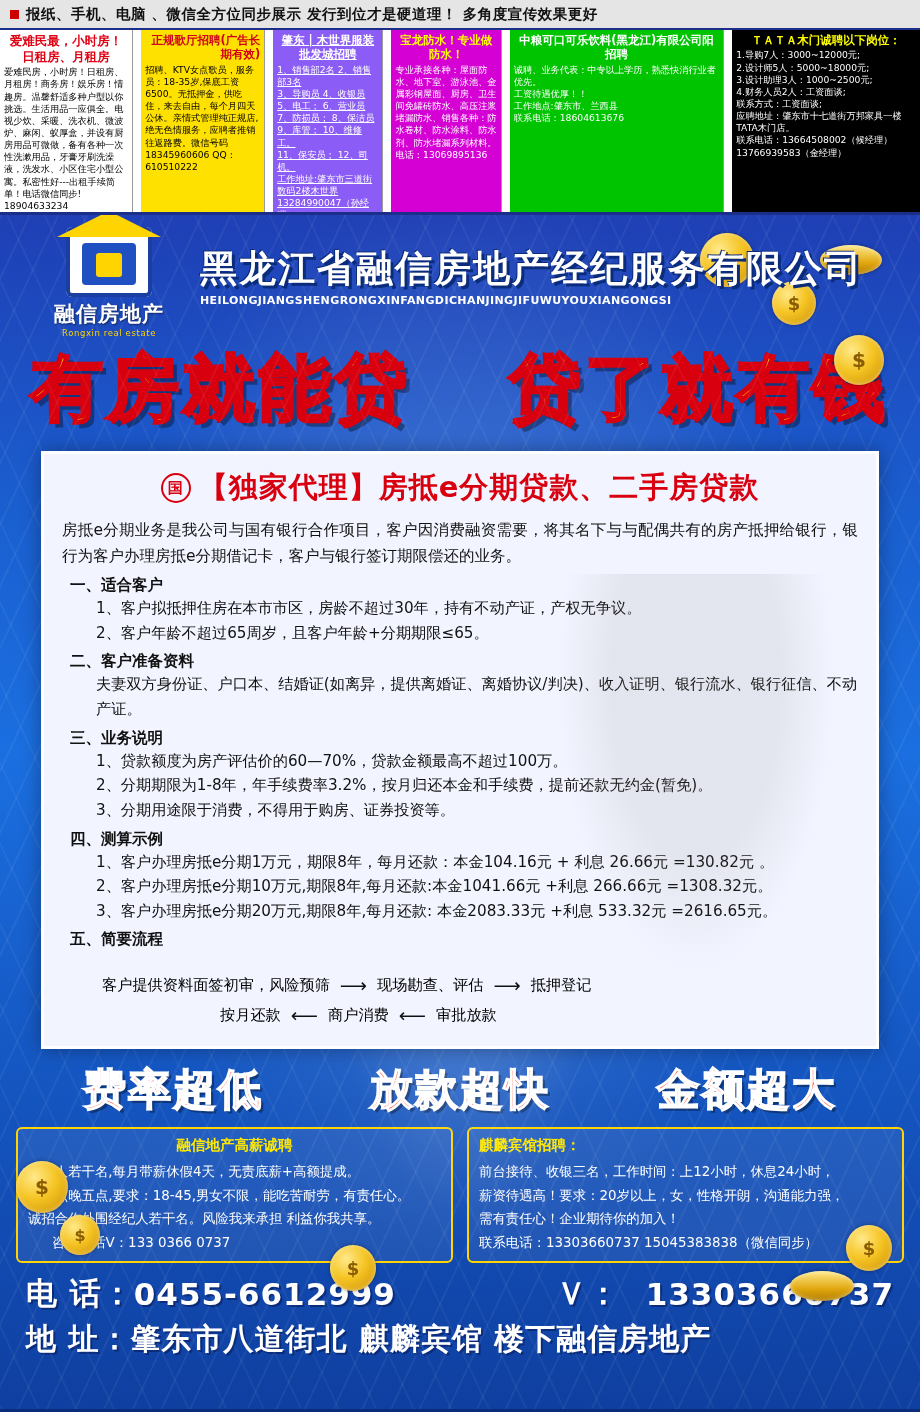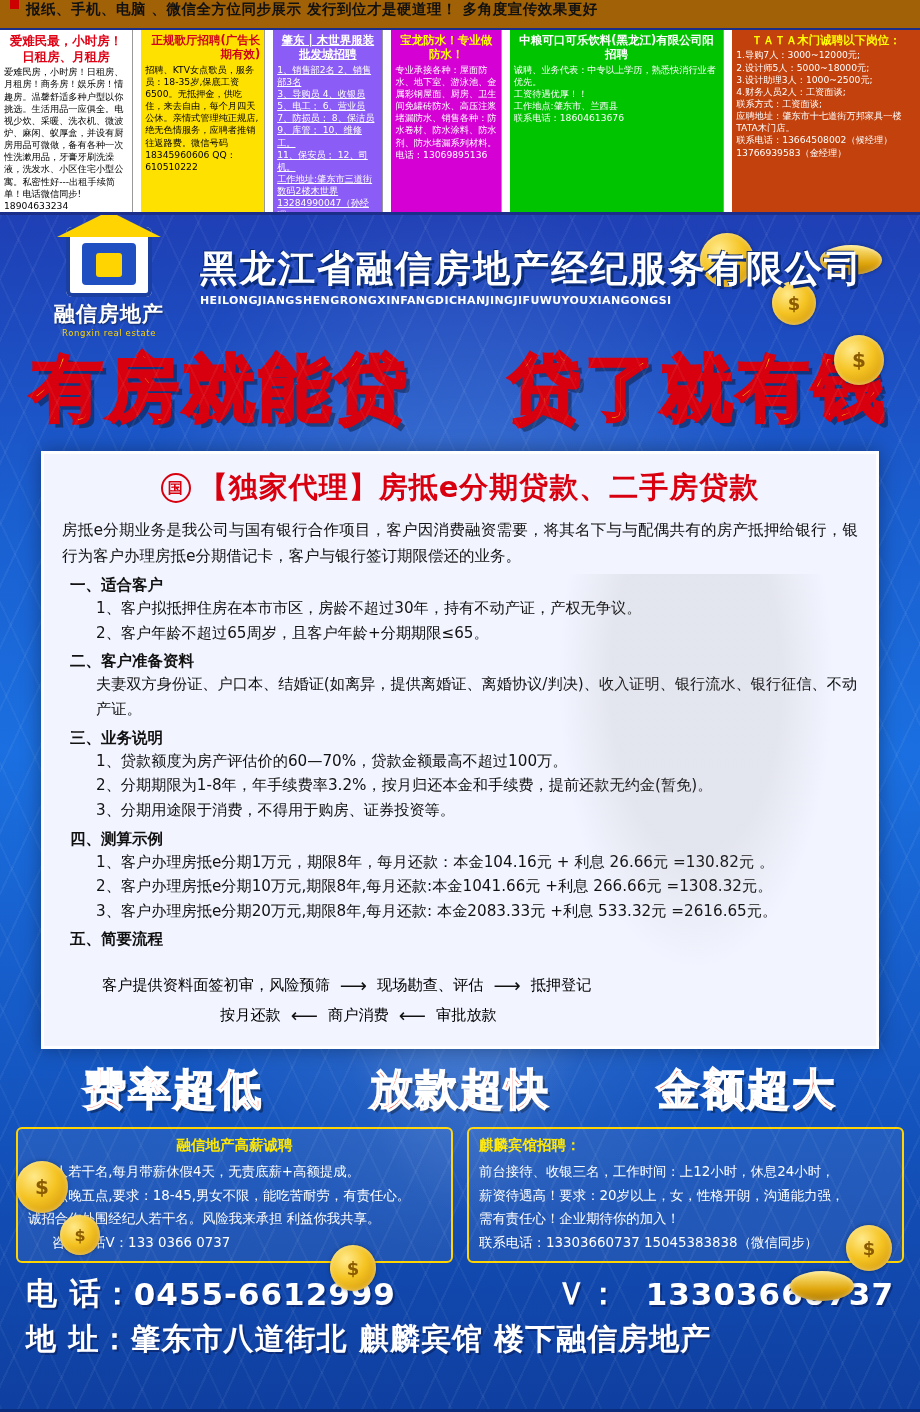--- a/index.html
+++ b/index.html
@@ -7,21 +7,21 @@
     width: 920px; height: 1412px;
     font-family: "DejaVu Sans", "Liberation Sans", sans-serif;
     background: #ffffff;
     overflow: hidden;
     position: relative;
   }
   .page { width: 920px; height: 1412px; position: relative; background: #fff; }
 
   
   .topbar {
-    height: 30px; background: #a16207; display: flex; 
+    height: 30px; background: #e5e5e5; display: flex; align-items: center;
     padding-left: 10px; border-bottom: 2px solid #1b2f8a;
   }
   .topbar .dot { width: 9px; height: 9px; background: #c00; margin-right: 7px; }
   .topbar .txt { font-size: 14.5px; font-weight: bold; color: #111; letter-spacing: .5px; }
 
   
   .ads {
     display: flex; height: 185px; border-bottom: 3px solid #1b2f8a;
     background: #fff; gap: 8px;
   }
@@ -34,21 +34,21 @@
   .ad1 { width: 145px; background: #fff; border-right: 1px solid #999; }
   .ad1 .ad-title { color: #e00014; font-size: 12.5px; }
   .ad2 { width: 135px; background: #ffe100; border-right: 1px solid #999; }
   .ad2 .ad-title { color: #d0021b; text-align: right; }
   .ad3 { width: 120px; background: #8b5cf6; color: #fff; border-right: 1px solid #999; text-decoration: underline; }
   .ad3 .ad-title { color: #fff; }
   .ad4 { width: 120px; background: #d400d4; color: #fff; border-right: 1px solid #999; }
   .ad4 .ad-title { color: #ffff00; }
   .ad5 { width: 234px; background: #00c400; color: #fff; border-right: 1px solid #999; }
   .ad5 .ad-title { color: #ffffff; }
-  .ad6 { width: 205px; background: #c2410c; color: #fff; }
+  .ad6 { width: 205px; background: #000000; color: #fff; }
   .ad6 .ad-title { color: #ffff00; }
 
   
   .poster {
     position: relative; width: 920px; height: 1194px;
     background:
       radial-gradient(ellipse at 50% 42%, rgba(255,255,255,.22) 0%, rgba(255,255,255,0) 55%),
       linear-gradient(180deg,#1f3fb5 0%, #1a5fd0 25%, #1b6fe0 45%, #1558c4 70%, #0f3fa0 100%);
     overflow: hidden;
   }

